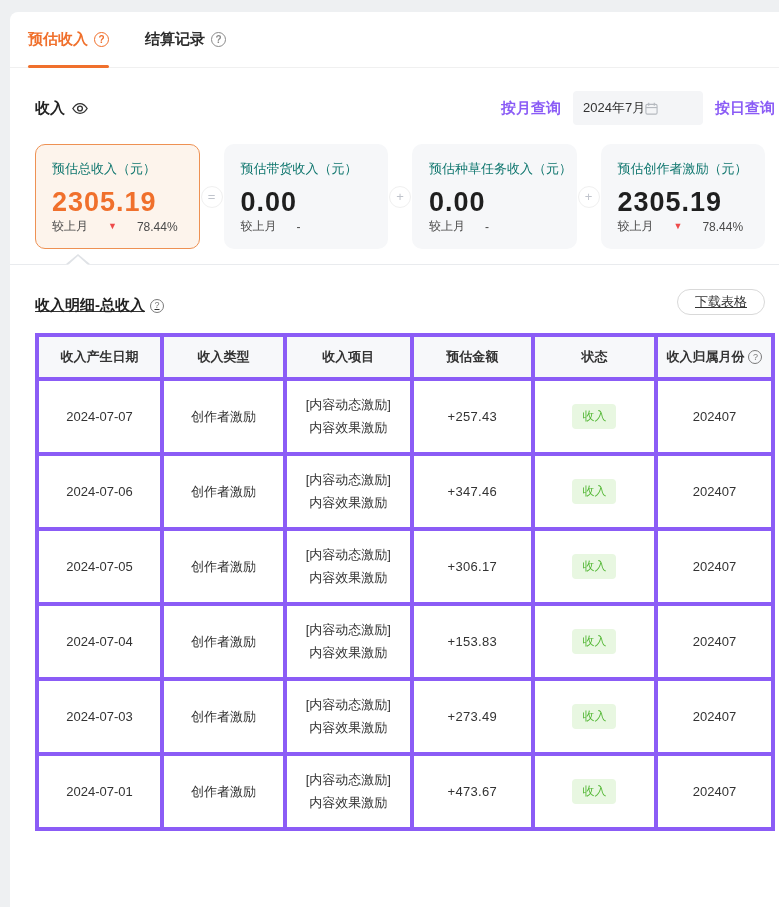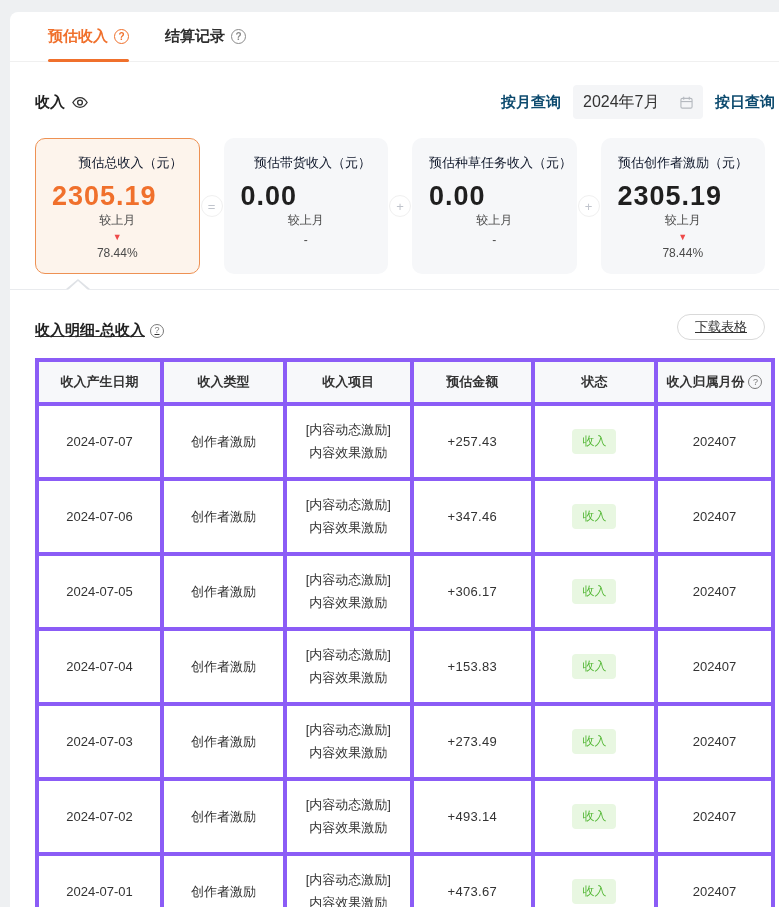--- a/index.html
+++ b/index.html
@@ -9,21 +9,21 @@
     font-family:"Liberation Sans","DejaVu Sans",sans-serif;
     color:#333;
   }
   .page-card {
     position:absolute; left:10px; top:12px; right:0; bottom:0;
     background:#fff; border-radius:8px 0 0 0;
   }
   
   .tabs {
     display:flex; align-items:center; gap:36px;
-    height:50px; padding:0 38px;
+    height:56px; padding:0 18px;
     border-bottom:1px solid #f0f0f0;
   }
   .tab {
     position:relative; height:100%;
     display:flex; align-items:center; gap:6px;
     font-size:15px; font-weight:700; color:#2e2e2e; cursor:pointer;
   }
   .tab .qicon { color:#8a8a8a; }
   .tab.active { color:#f0702c; }
   .tab.active .qicon { color:#f0702c; }
@@ -37,38 +37,38 @@
     font-size:10px; font-weight:700; line-height:1; flex:0 0 auto;
   }
   .qicon.small { width:14px; height:14px; font-size:9px; color:#7a7a7a; font-weight:400; }
   
   .toolbar {
     display:flex; align-items:center;
     margin:22px 4px 0 25px; height:36px;
   }
   .income-title { display:flex; align-items:center; gap:6px; font-size:15px; font-weight:700; color:#222; }
   .query-group { margin-left:auto; display:flex; align-items:center; gap:12px; }
-  .query-label { font-size:15px; font-weight:700; color:#0c4a6e; }
+  .query-label { font-size:15px; font-weight:700; color:#8b5cf6; }
   .date-input {
     width:130px; height:34px; background:#f4f5f7; border-radius:4px;
-    display:flex; align-items:center; justify-content:space-between;
-    padding:0 10px; font-size:16px; color:#333; cursor:pointer;
+    display:flex; align-items:center; 
+    padding:0 10px; font-size:13px; color:#333; cursor:pointer;
   }
   .date-input .ph { color:#b9bdc4; }
   
   .cards { display:flex; align-items:stretch; margin:18px 14px 0 25px; }
   .card {
     flex:1; background:#f6f7f9; border:1.5px solid transparent; border-radius:10px;
     padding:15px 16px 13px; cursor:pointer; min-width:0;
   }
   .card.active { background:#fdf4ec; border-color:#ee9153; }
-  .card-label { font-size:13px; color:#0f172a; margin-bottom:9px; white-space:nowrap;text-align:right; }
+  .card-label { font-size:13px; color:#0f766e; margin-bottom:9px; white-space:nowrap; }
   .card-value { font-size:27px; font-weight:700; color:#1f1f1f; letter-spacing:1px; }
   .card.active .card-value { color:#f0702c; }
-  .card-foot { font-size:12px; color:#4a4a4a; display:flex; align-items:center; gap:4px;flex-direction:column; }
+  .card-foot { font-size:12px; color:#4a4a4a; display:flex; align-items:center; gap:20px; }
   .tri { color:#ee4a4a; font-size:9px; line-height:1; }
   .op {
     width:24px; display:flex; align-items:center; justify-content:center; flex:0 0 auto;
   }
   .op span {
     width:22px; height:22px; border-radius:50%; background:#fff; border:1px solid #f0f0f0;
     color:#c0c4cc; font-size:13px; display:flex; align-items:center; justify-content:center;
   }
   
   .divider { position:relative; height:1px; background:#e9ebee; margin-top:15px; }
@@ -277,28 +277,20 @@
 
   <tr>
     <td><span class="c-date">2024-07-03</span></td>
     <td><span class="c-type">创作者激励</span></td>
     <td class="proj"><span class="c-p1">[内容动态激励]</span><br><span class="c-p2">内容效果激励</span></td>
     <td><span class="amount c-amount">+273.49</span></td>
     <td><span class="badge c-status">收入</span></td>
     <td><span class="c-month">202407</span></td>
   </tr>
 
-  <tr>
-    <td><span class="c-date">2024-07-02</span></td>
-    <td><span class="c-type">创作者激励</span></td>
-    <td class="proj"><span class="c-p1">[内容动态激励]</span><br><span class="c-p2">内容效果激励</span></td>
-    <td><span class="amount c-amount">+493.14</span></td>
-    <td><span class="badge c-status">收入</span></td>
-    <td><span class="c-month">202407</span></td>
-  </tr>
 
   <tr>
     <td><span class="c-date">2024-07-01</span></td>
     <td><span class="c-type">创作者激励</span></td>
     <td class="proj"><span class="c-p1">[内容动态激励]</span><br><span class="c-p2">内容效果激励</span></td>
     <td><span class="amount c-amount">+473.67</span></td>
     <td><span class="badge c-status">收入</span></td>
     <td><span class="c-month">202407</span></td>
   </tr>
 </tbody>

